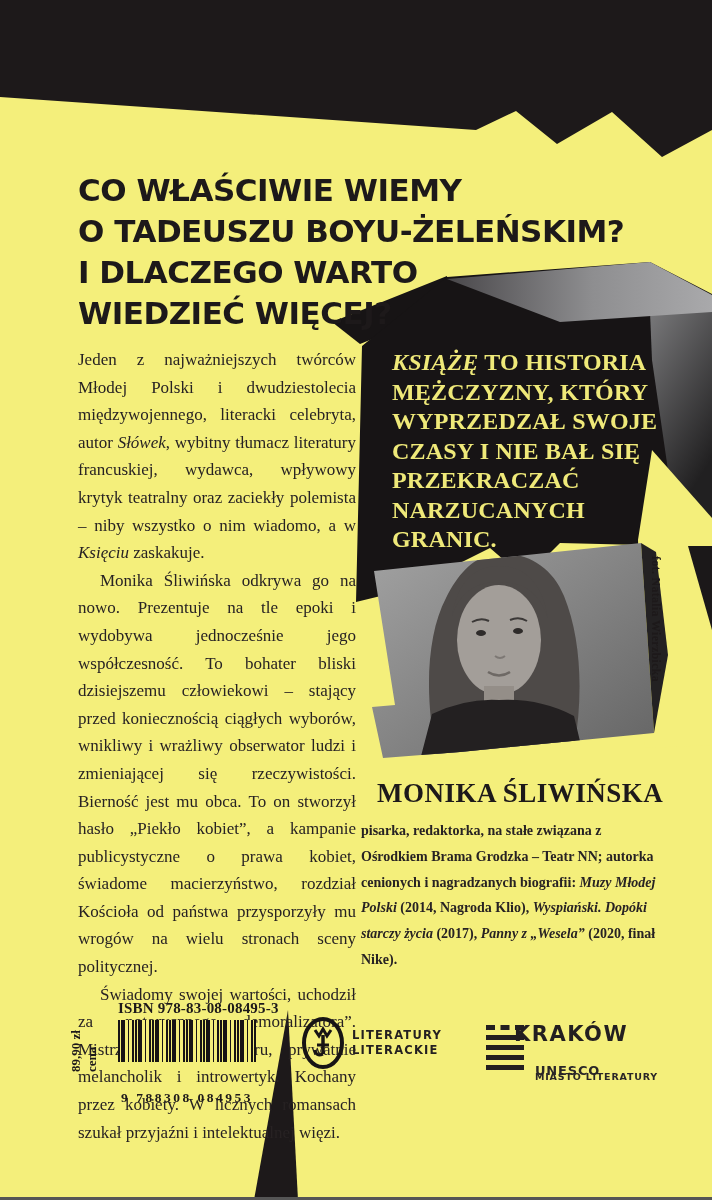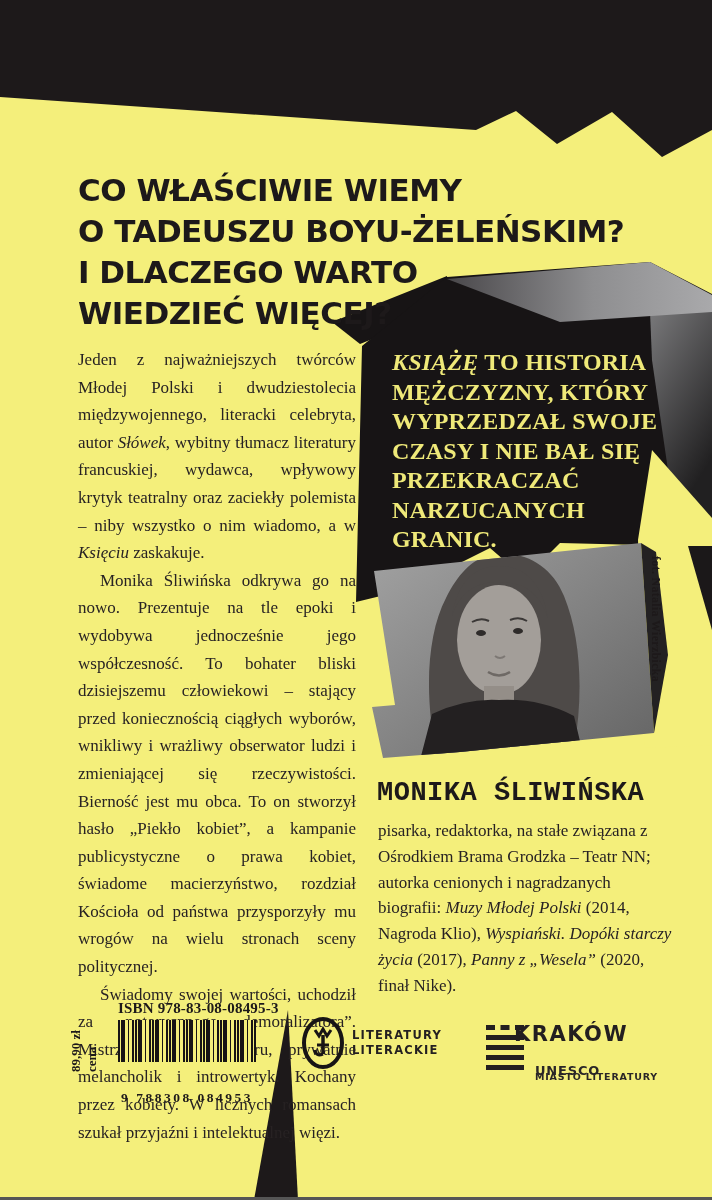--- a/index.html
+++ b/index.html
@@ -27,26 +27,26 @@
   
   .quote{
     position:absolute;left:392px;top:348px;width:280px;
     font-size:24px;line-height:29.5px;font-weight:700;
     color:#efe979;white-space:pre-line;letter-spacing:0.2px;
   }
   .quote i{letter-spacing:0.2px;margin-top:40px;}
   
   .author-name{
     position:absolute;left:377px;top:778px;width:300px;
-    font-family:Liberation Mono, monospace;font-weight:700;
+    font-family:Liberation Serif, serif;font-weight:700;
     font-size:27px;letter-spacing:0.5px;color:#1d191a;white-space:nowrap;
   }
   .author-bio{
-    position:absolute;left:378px;top:818px;width:296px;
-    font-size:17px;line-height:25.8px;font-weight:400;color:#272223;
+    position:absolute;left:361px;top:818px;width:296px;
+    font-size:14px;line-height:25.8px;font-weight:700;color:#272223;
   }
   
   .photo-credit{
     position:absolute;left:663px;top:556px;
     transform:rotate(90deg);transform-origin:left top;
     font-size:12px;font-weight:700;color:#1d191a;white-space:nowrap;
     letter-spacing:0.3px;
   }
   .price{
     position:absolute;left:68px;top:1072px;

